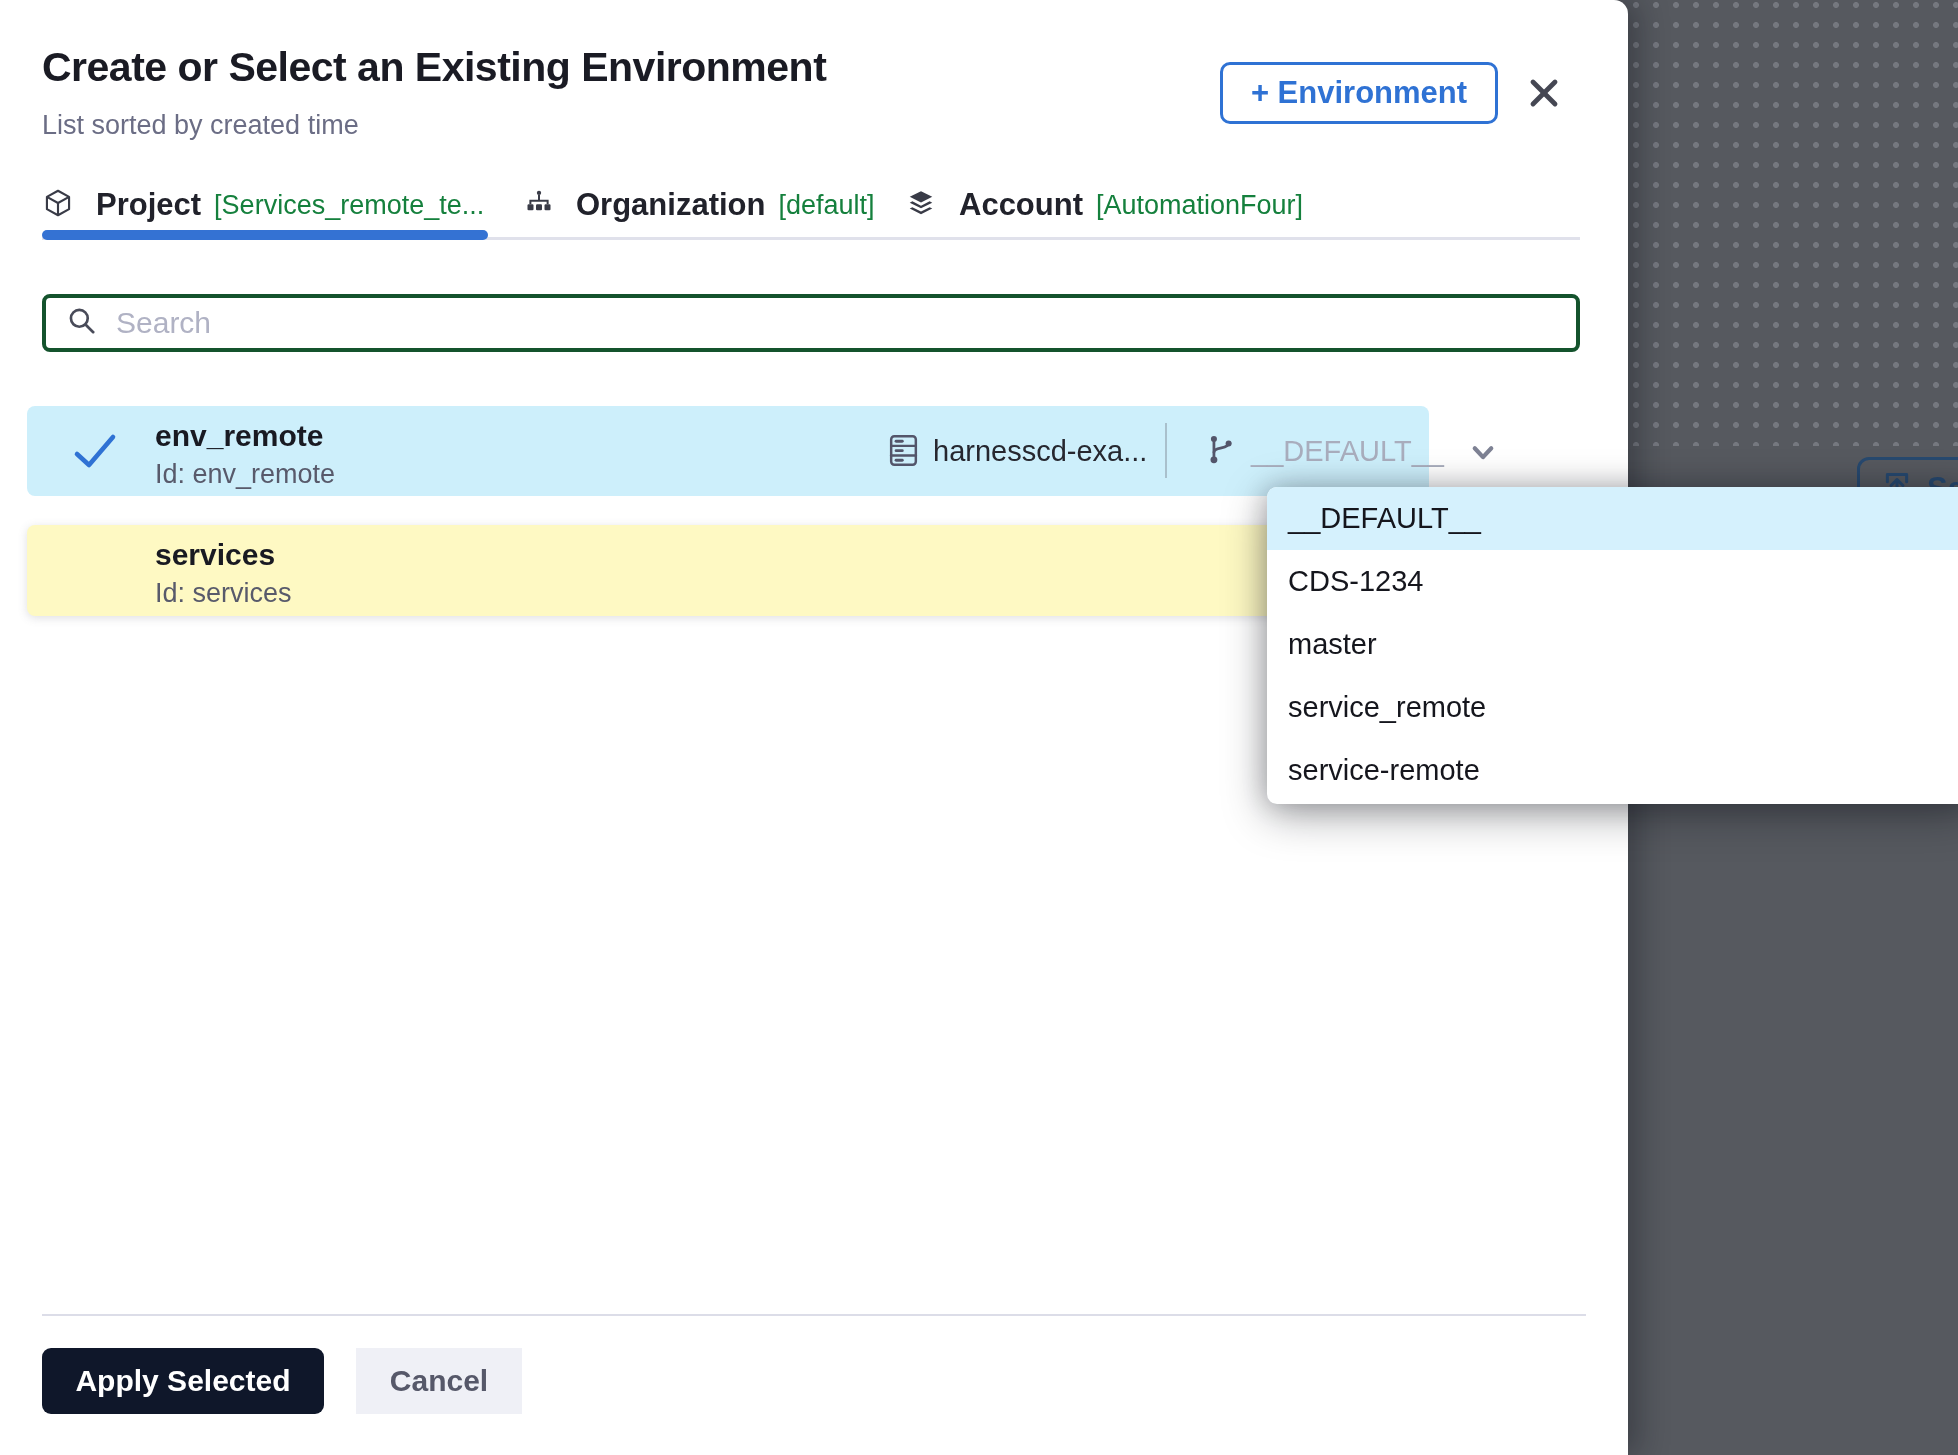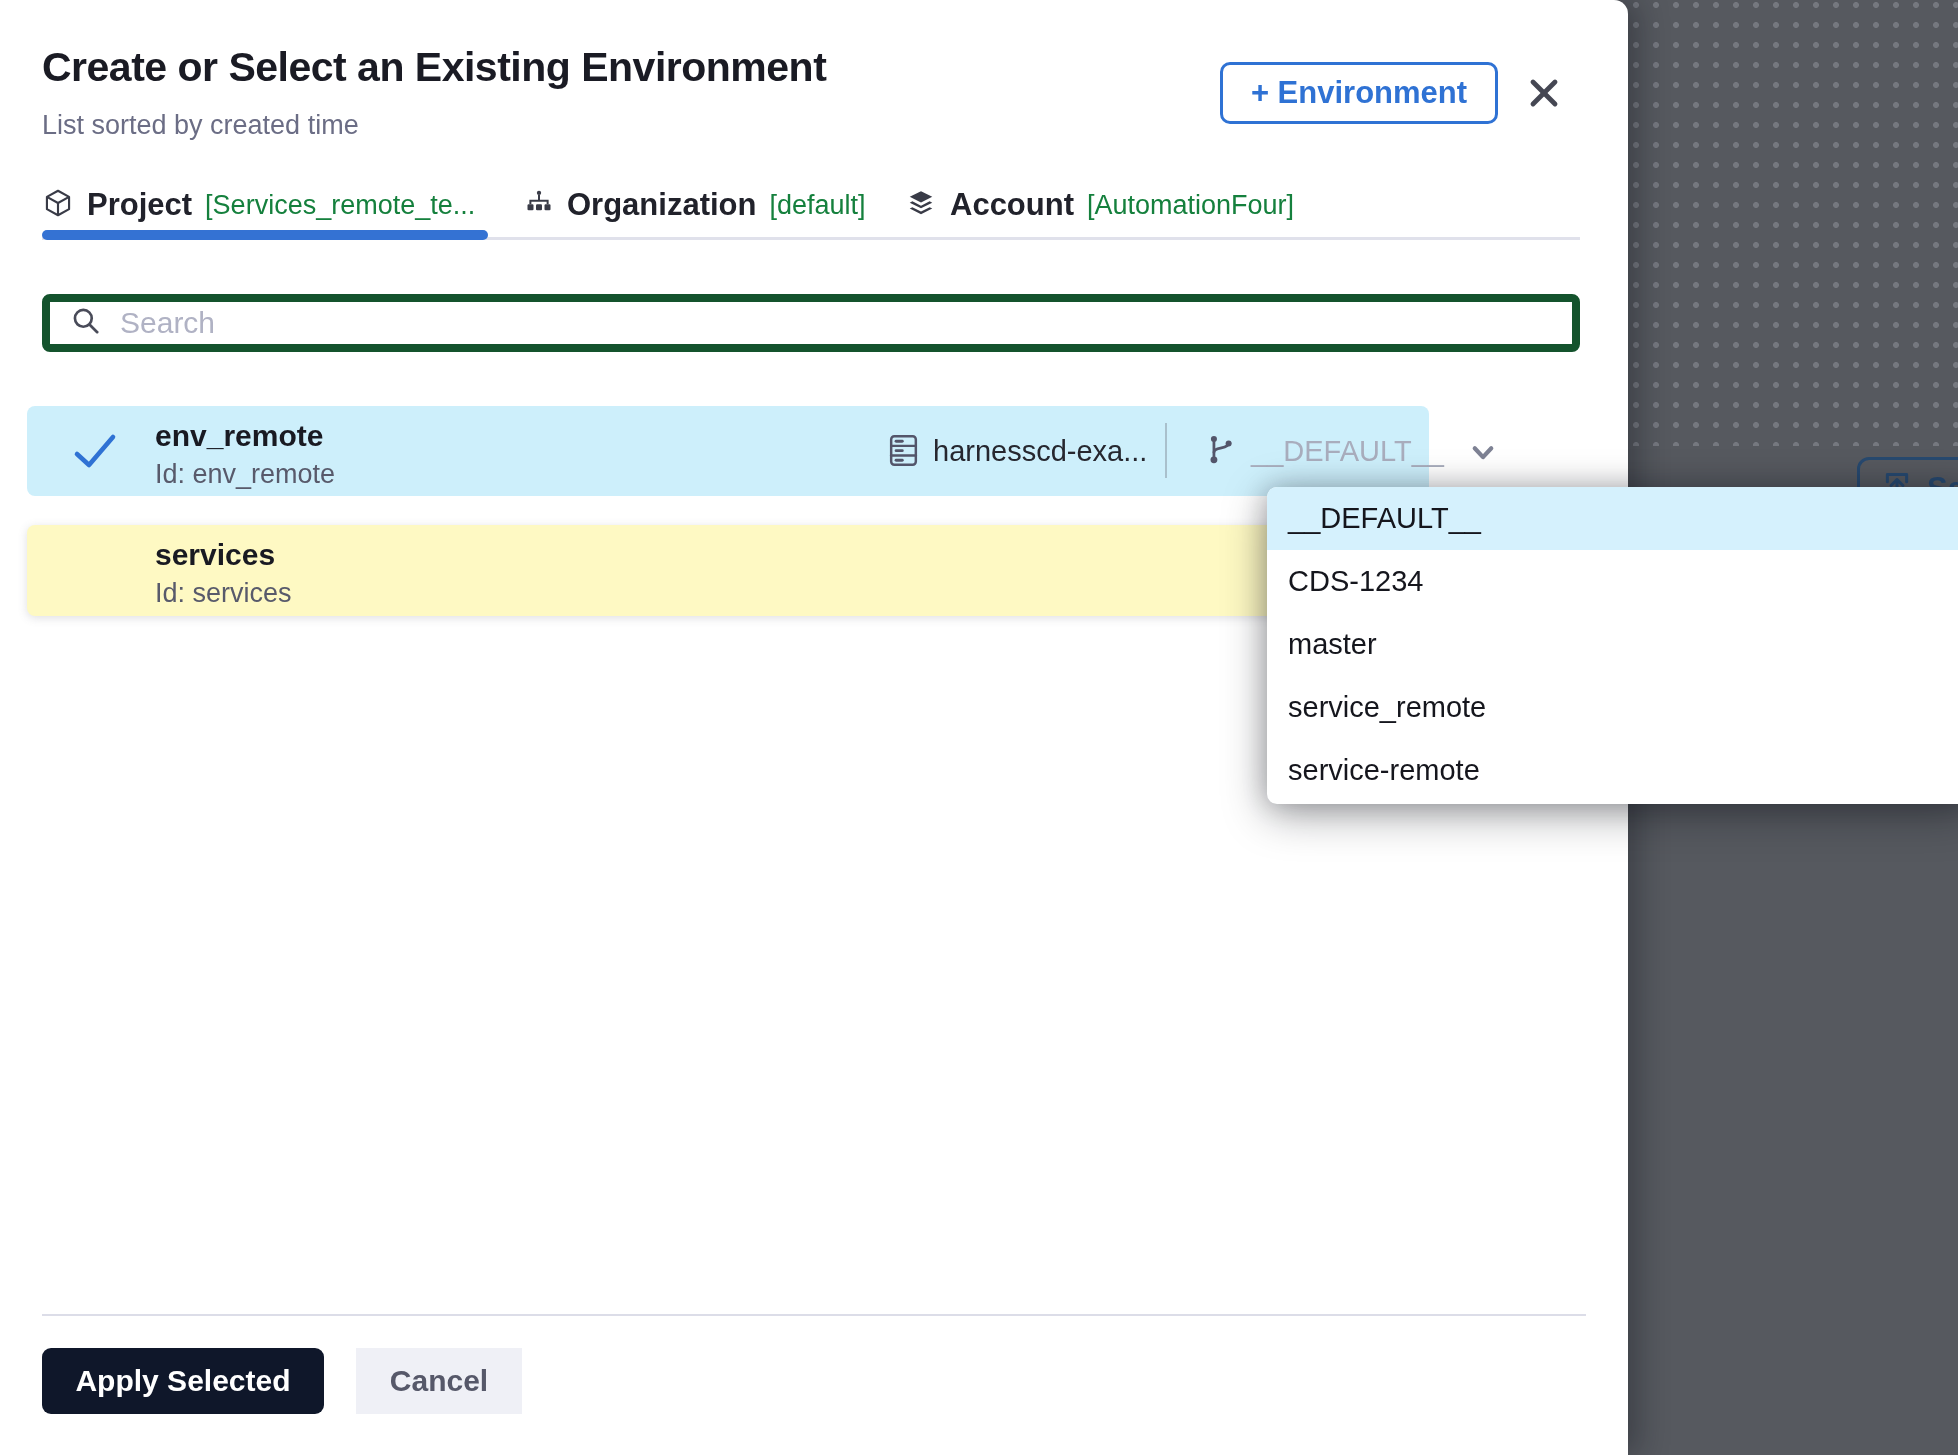--- a/index.html
+++ b/index.html
@@ -32,31 +32,31 @@
   .new-env {
     position: absolute; left: 1220px; top: 62px; width: 278px; height: 62px;
     border: 3px solid #2f72d4; border-radius: 10px; background: #ffffff;
     color: #2f72d4; font-size: 31px; font-weight: 700; cursor: pointer; text-align: center;
   }
   .close { position: absolute; left: 1524px; top: 73px; width: 40px; height: 40px; cursor: pointer; }
 
   
   .tabline { position: absolute; left: 42px; top: 237px; width: 1538px; height: 3px; background: #e0e1eb; }
   .tab { position: absolute; top: 182px; display: flex; align-items: center; gap: 13px; height: 46px; cursor: pointer; }
-  .tab .lbl { font-size: 31px; font-weight: 600; color: #21222b; }
+  .tab .lbl { font-size: 31px; font-weight: 600; color: #21222b; margin-left: 9px; }
   .tab .scope { font-size: 27px; color: #15803d; }
   .tab-project { left: 42px; }
   .tab-org { left: 524px; }
   .tab-account { left: 905px; }
   .active-underline { position: absolute; left: 42px; top: 230px; width: 446px; height: 10px; border-radius: 6px; background: #3472d3; }
 
   
   .search {
     position: absolute; left: 42px; top: 294px; width: 1538px; height: 58px;
-    border: 8px solid #14532d; border-radius: 8px; background: #fff;
+    border: 4px solid #14532d; border-radius: 8px; background: #fff;
     display: flex; align-items: center; gap: 18px; padding: 0 20px;
   }
   .search input { flex: 1; border: none; outline: none; font-size: 30px; color: #1a1b24; background: transparent; }
   .search input::placeholder { color: #b0b2c4; }
 
   
   .row { position: absolute; left: 27px; width: 1402px; border-radius: 8px; cursor: pointer; }
   .row1 { top: 406px; height: 90px; background: #cdeffb; }
   .row2 { top: 525px; height: 91px; background: #fef9c3; box-shadow: 0 2px 10px rgba(96,97,112,0.20); }
   .row .name { position: absolute; left: 128px; top: 13px; font-size: 30px; font-weight: 700; color: #191a22; }

